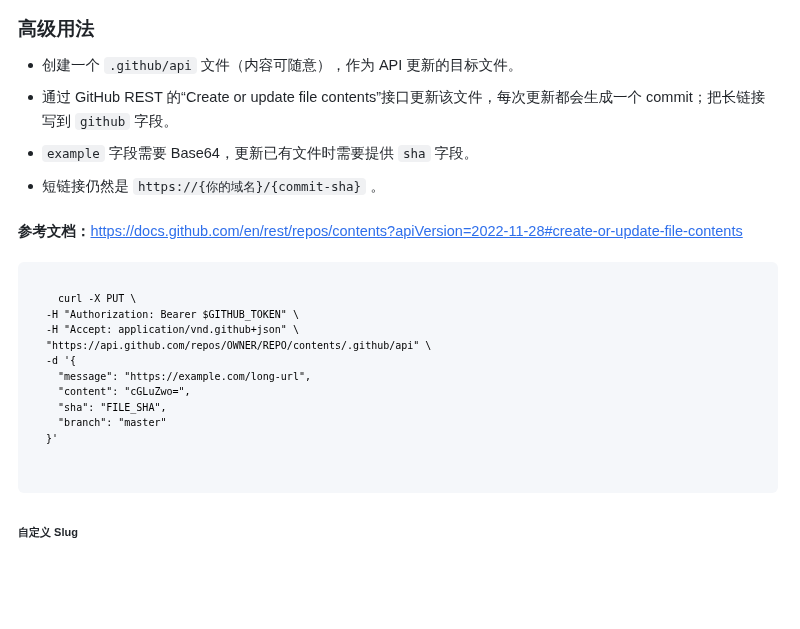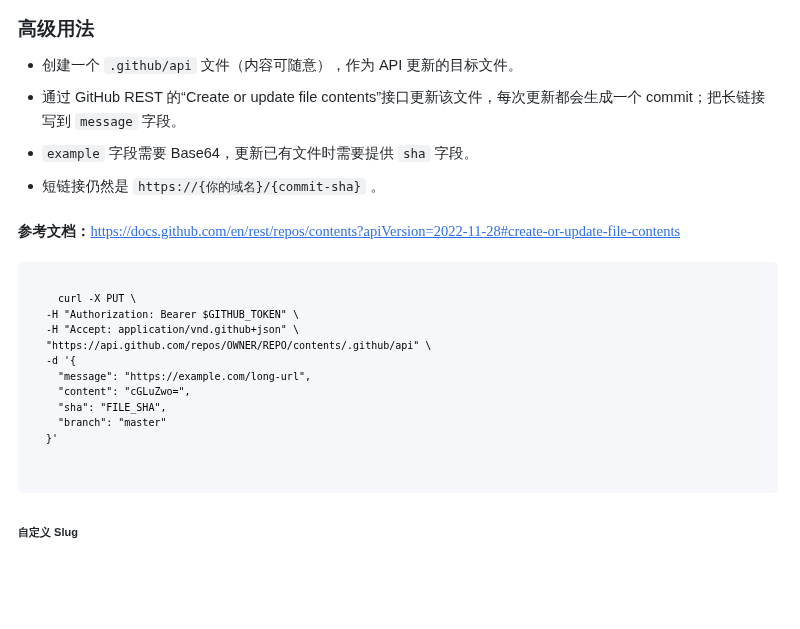--- a/index.html
+++ b/index.html
@@ -63,21 +63,20 @@
     background: #f0f1f3;
     border-radius: 4px;
     padding: 1px 5px;
     color: #1f2328;
     white-space: nowrap;
   }
   .ref-line {
     margin-top: 22px;
     font-size: 14.5px;
     line-height: 1.6;
-    font-family: Liberation Serif, serif;
   }
   .ref-label {
     font-weight: bold;
   }
   a.link {
     color: #2f6feb;
     text-decoration: underline;
     word-break: break-all;
   }
   .code-block {
@@ -106,21 +105,21 @@
 </head>
 <body>
 
 <div class="page">
 
   <h1 class="doc-title">高级用法</h1>
 
 
   <ul class="bullets" id="api-bullets">
       <li>创建一个 <code class="inline">.github/api</code> 文件（内容可随意），作为 API 更新的目标文件。</li>
-      <li>通过 GitHub REST 的“Create or update file contents”接口更新该文件，每次更新都会生成一个 commit；把长链接写到 <code class="inline">message</code> 字段。</li>
+      <li>通过 GitHub REST 的“Create or update file contents”接口更新该文件，每次更新都会生成一个 commit；把长链接写到 <code class="inline">github</code> 字段。</li>
       <li><code class="inline">example</code> 字段需要 Base64，更新已有文件时需要提供 <code class="inline">sha</code> 字段。</li>
       <li>短链接仍然是 <code class="inline">https://{你的域名}/{commit-sha}</code> 。</li>
     </ul>
 
   <div class="ref-line">
     <span class="ref-label">参考文档：</span><a class="link" href="#">https://docs.github.com/en/rest/repos/contents?apiVersion=2022-11-28#create-or-update-file-contents</a>
   </div>
 
   <div class="code-block">
     <span>curl -X PUT \

